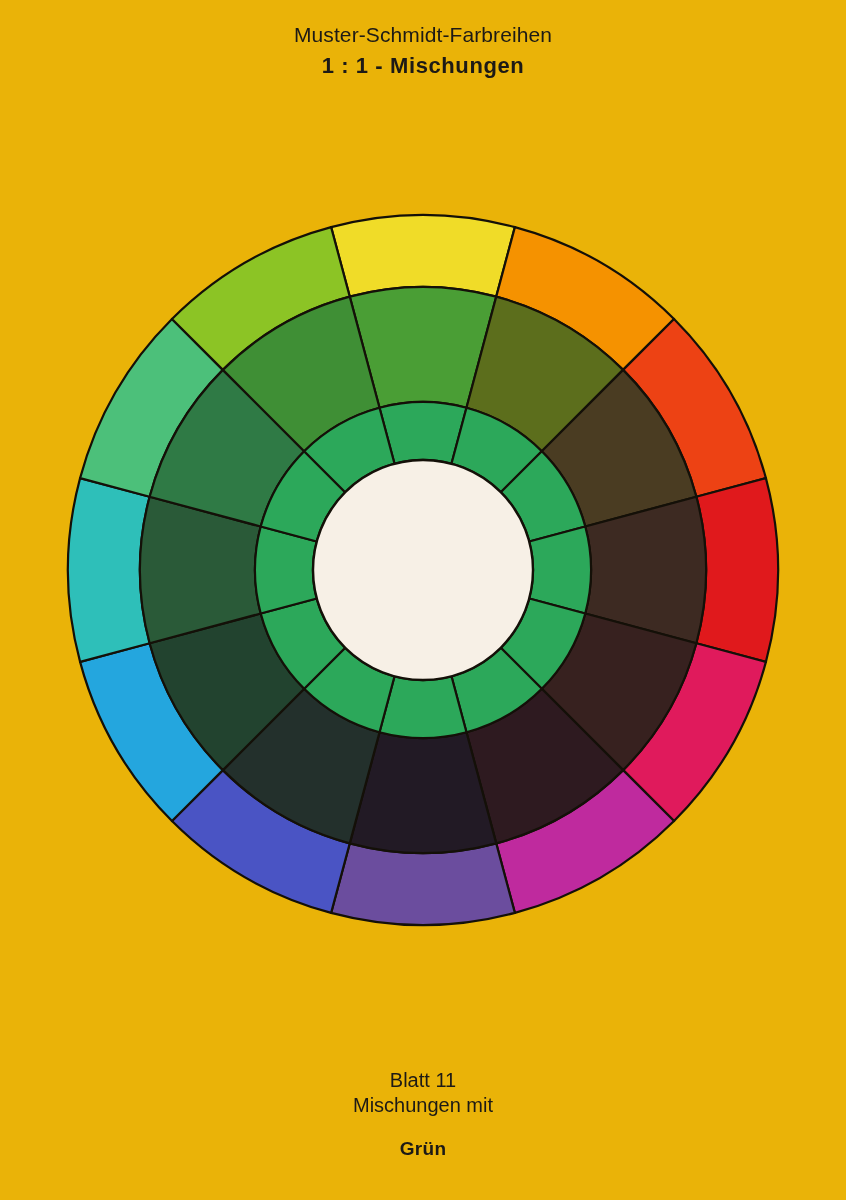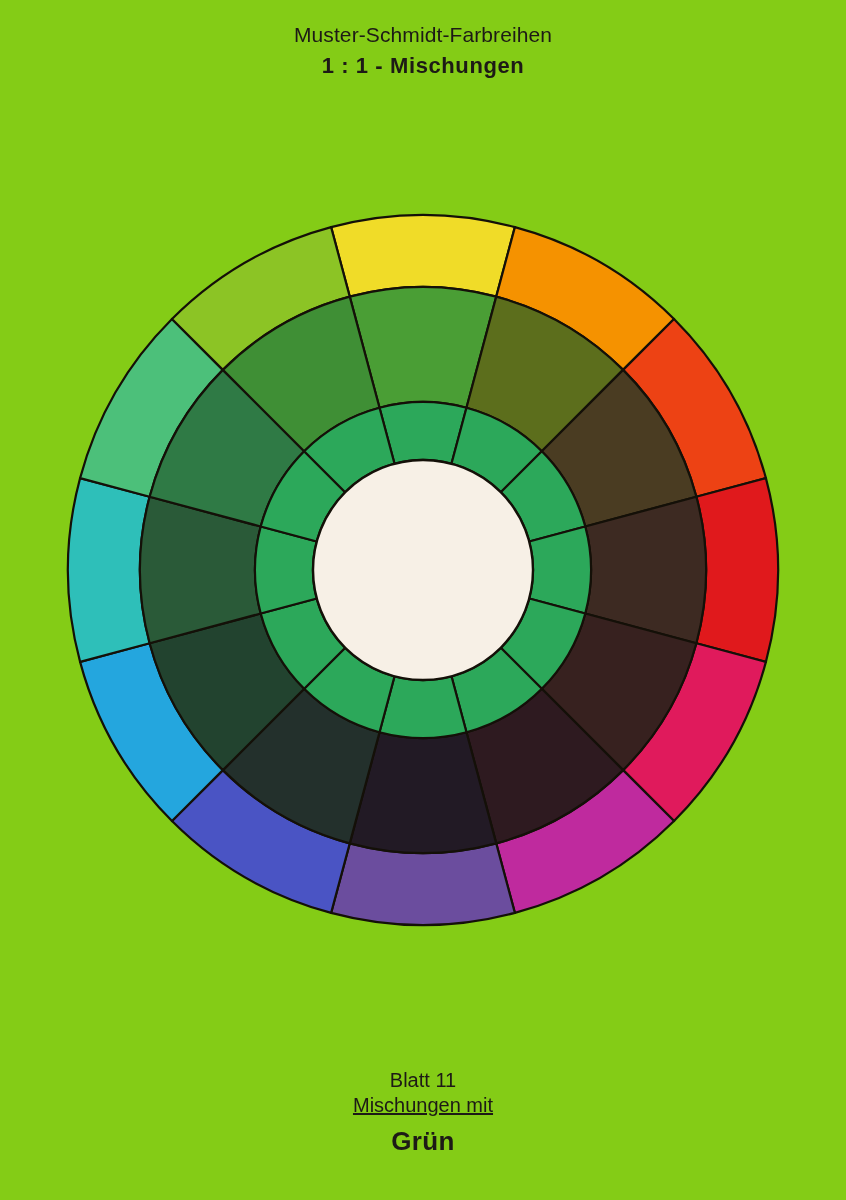--- a/index.html
+++ b/index.html
@@ -11,21 +11,21 @@
     height: 1200px;
     background: #f7f0e6;
     font-family: "Liberation Sans", sans-serif;
     overflow: hidden;
     position: relative;
   }
   #page {
     position: relative;
     width: 846px;
     height: 1200px;
-    background: #84cc16;
+    background: #eab308;
   }
 
   
   .header {
     position: absolute;
     top: 22px;
     left: 0;
     width: 846px;
     text-align: center;
     color: #1d1a16;
@@ -57,27 +57,26 @@
     text-align: center;
     color: #1d1a16;
   }
   .footer .line1 {
     font-size: 20px;
     line-height: 25px;
   }
   .footer .line2 {
     font-size: 20px;
     line-height: 25px;
-    text-decoration: underline;
   }
   .footer .line3 {
-    font-size: 26px;
+    font-size: 19px;
     font-weight: bold;
     line-height: 30px;
-    margin-top: 8px;
+    margin-top: 16px;
     letter-spacing: 0.3px;
   }
 
   
   #wheel-wrap {
     position: absolute;
     left: 45px;
     top: 192px;
     width: 756px;
     height: 756px;

